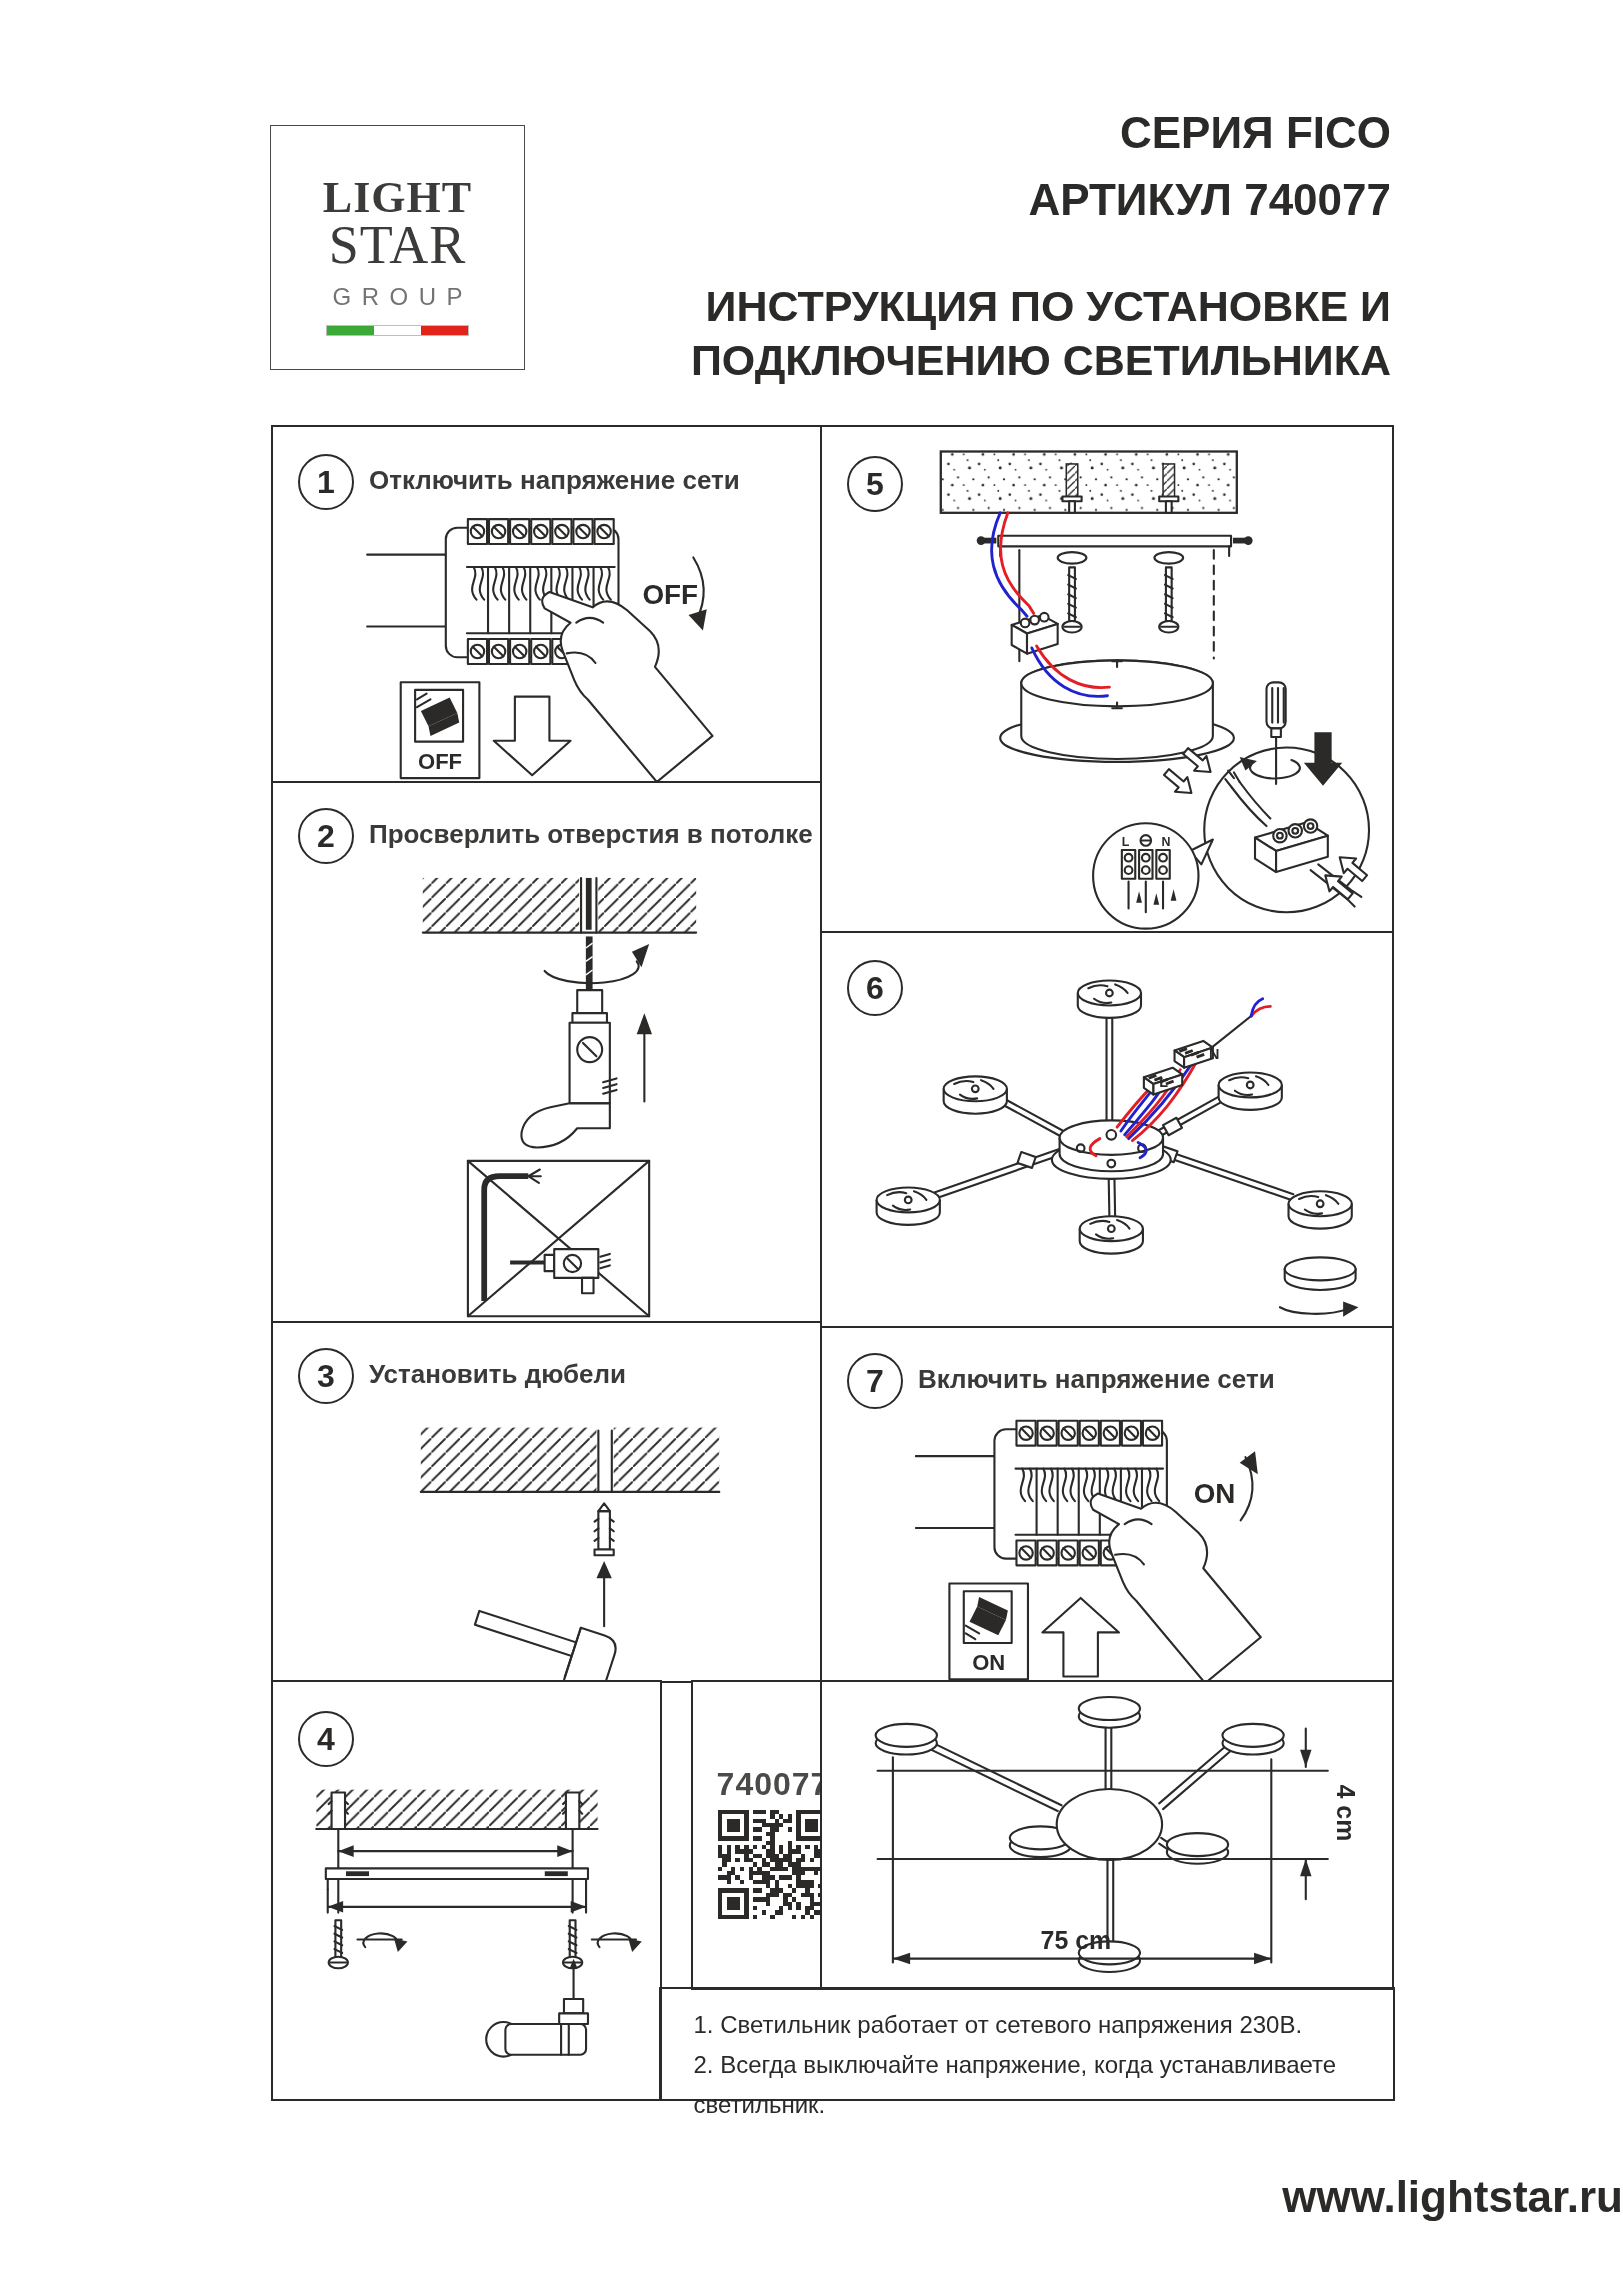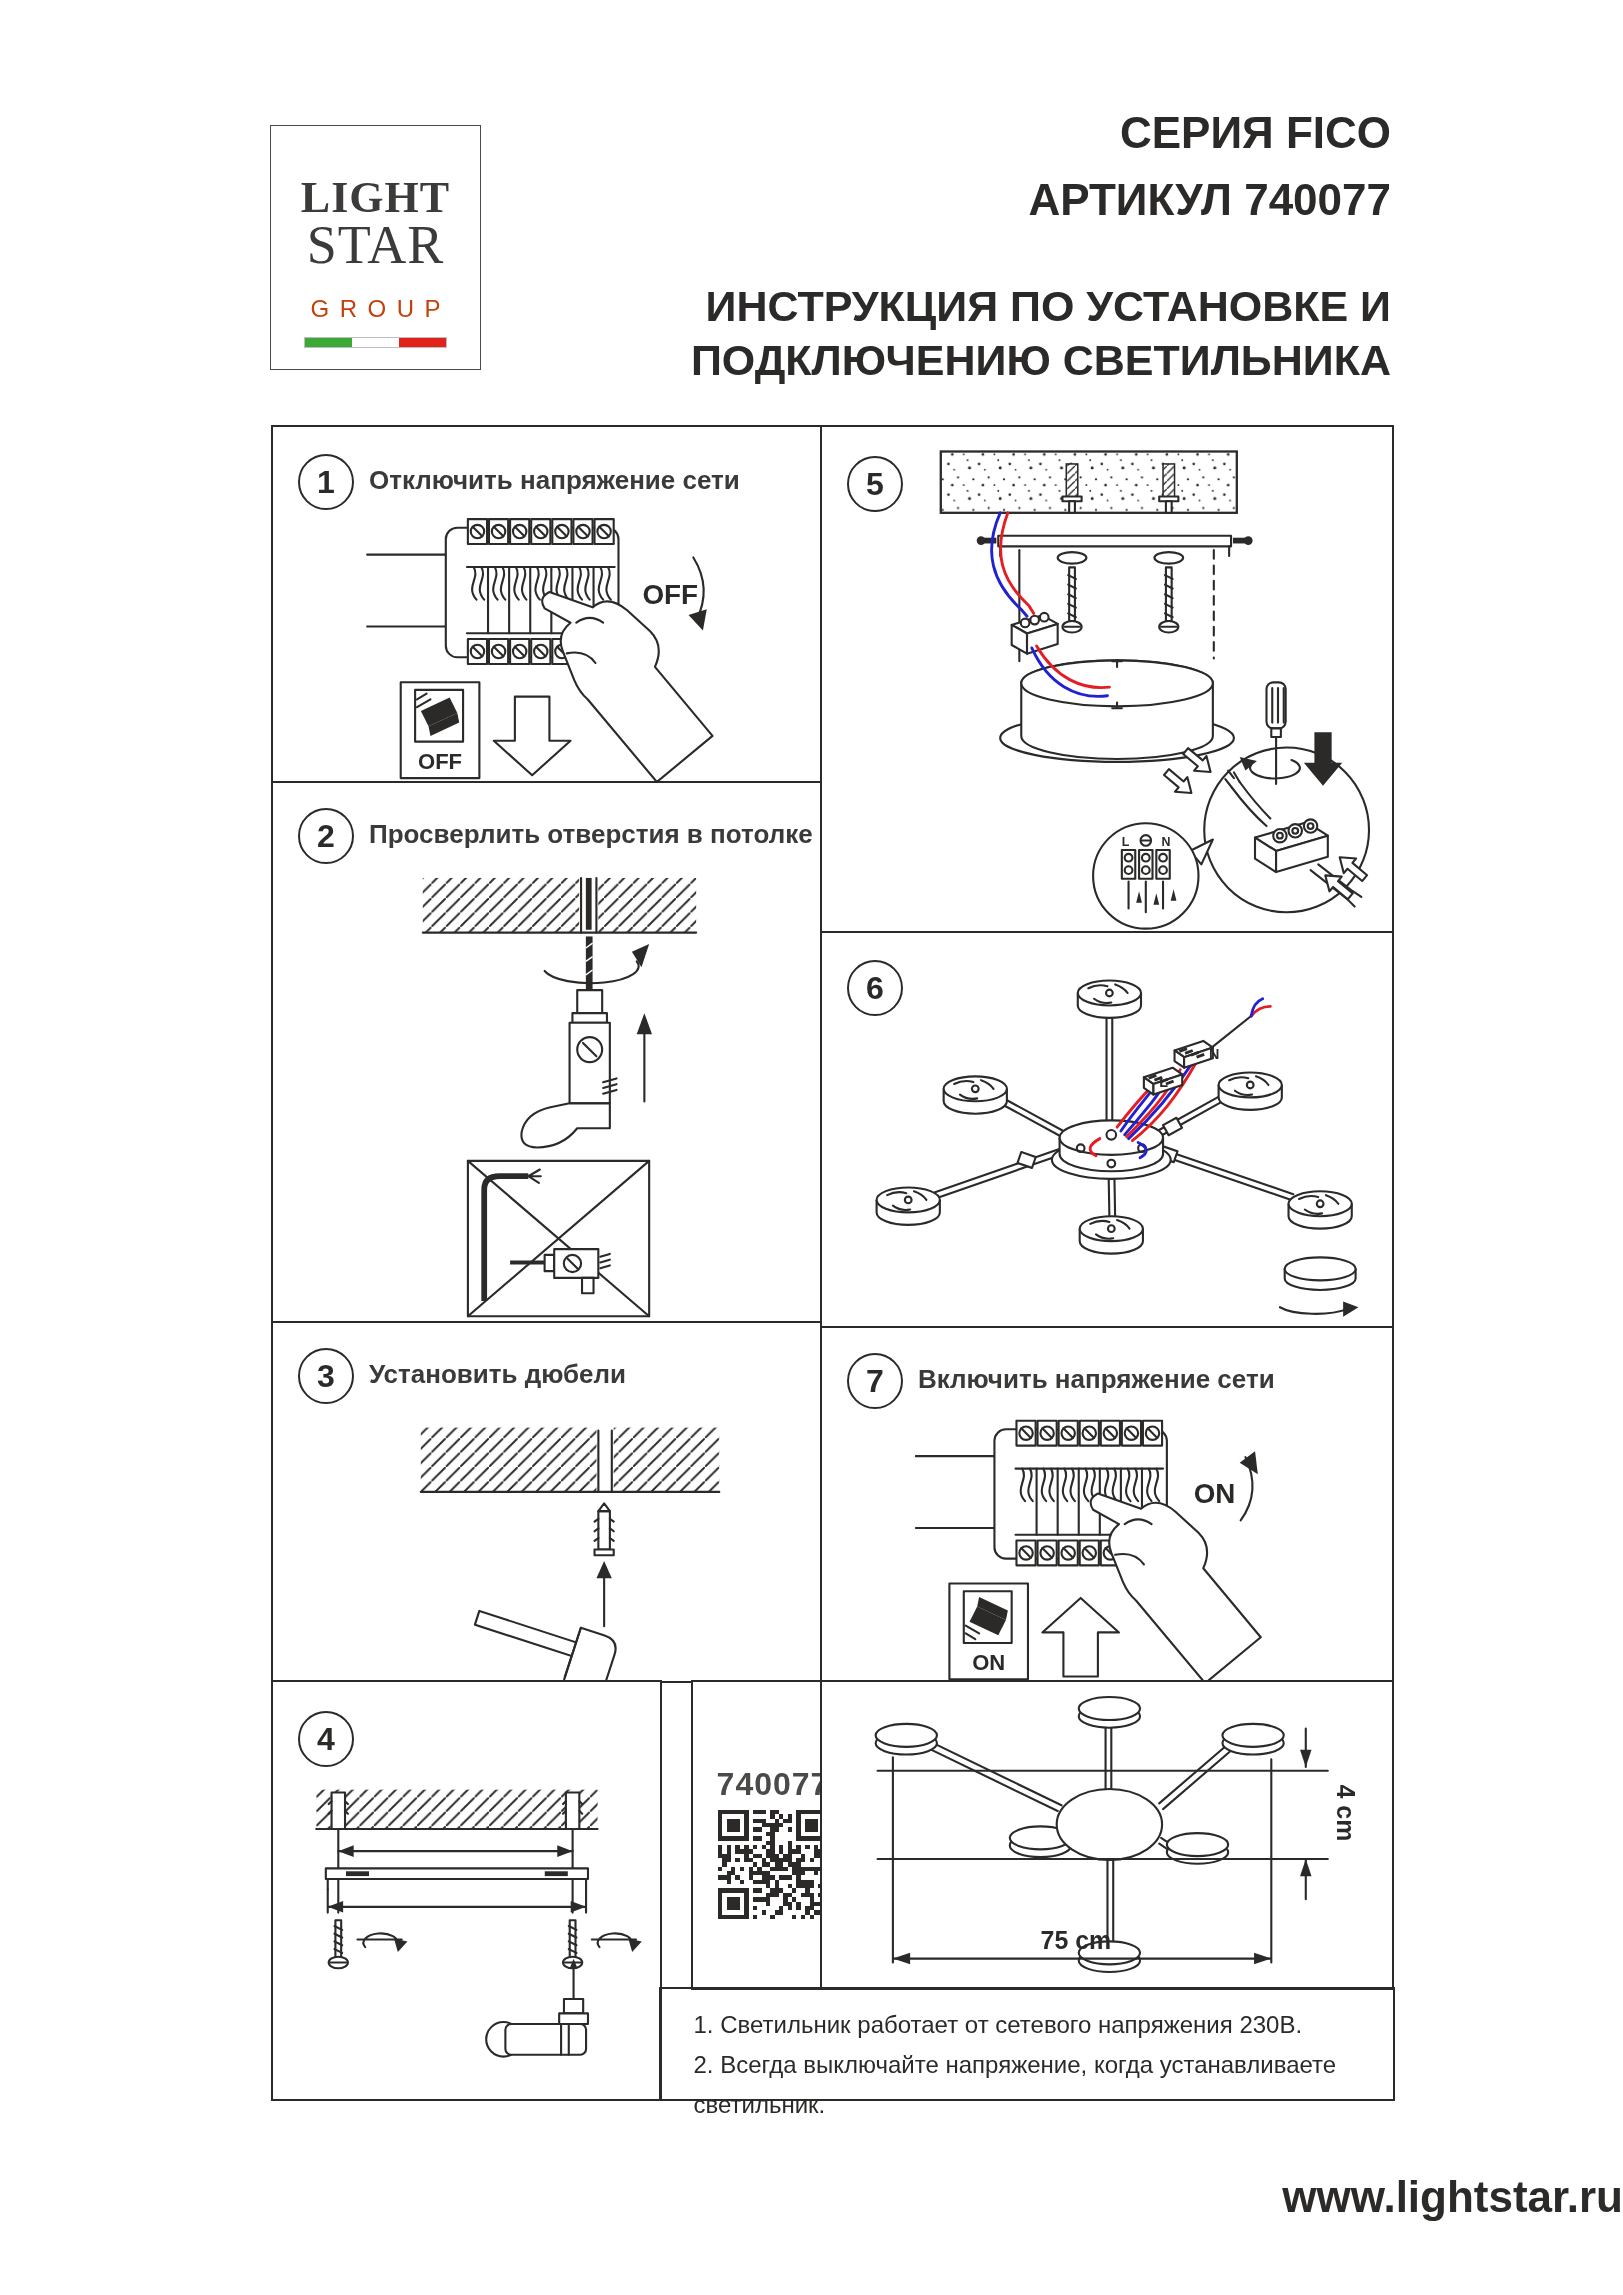--- a/index.html
+++ b/index.html
@@ -1,23 +1,23 @@
 <!DOCTYPE html>
 <html><head>
 <meta charset="utf-8">
 <style>
   html,body{margin:0;padding:0;background:#fff;}
   .page{position:relative;width:1623px;height:2295px;background:#fff;overflow:hidden;
         font-family:"Liberation Sans",sans-serif;color:#2b2a29;}
   
-  .logo-box{position:absolute;left:270px;top:125px;width:211px;height:245px;
+  .logo-box{position:absolute;left:270px;top:125px;width:255px;height:245px;
             border:1.9px solid #4a4a49;box-sizing:border-box;text-align:center;padding-top:50px;}
   .logo-light{font-family:"Liberation Serif",serif;font-weight:700;font-size:44px;line-height:44px;letter-spacing:1px;color:#3c3b3a;}
   .logo-star{font-family:"Liberation Serif",serif;font-weight:400;font-size:54px;line-height:50px;letter-spacing:1px;color:#3c3b3a;}
-  .logo-group{font-size:24px;line-height:36px;letter-spacing:10.5px;color:#c2410c;margin-top:21px;text-indent:10.5px;}
+  .logo-group{font-size:24px;line-height:36px;letter-spacing:10.5px;color:#737373;margin-top:9px;text-indent:10.5px;}
   .flag{width:143px;height:11.5px;margin:9.6px auto 0 auto;display:flex;border:1px solid #bdbdbd;box-sizing:border-box;}
   .flag span{flex:1;}
   .hdr-right{position:absolute;right:232px;top:99px;text-align:right;font-weight:700;font-size:44px;line-height:67px;color:#2b2a29;}
   .hdr-title{position:absolute;right:232px;top:279px;width:813px;text-align:right;font-weight:700;font-size:43px;line-height:54px;color:#2b2a29;}
   
   .cell{position:absolute;border:2.9px solid #2b2a29;background:#fff;box-sizing:border-box;}
   .stepnum{position:absolute;width:52px;height:52px;border:2.9px solid #2b2a29;border-radius:50%;
            display:flex;align-items:center;justify-content:center;
            font-size:32px;font-weight:700;color:#2b2a29;background:#fff;z-index:3;}
   .steplabel{position:absolute;font-size:26px;font-weight:700;color:#3b3a39;white-space:nowrap;z-index:3;}

